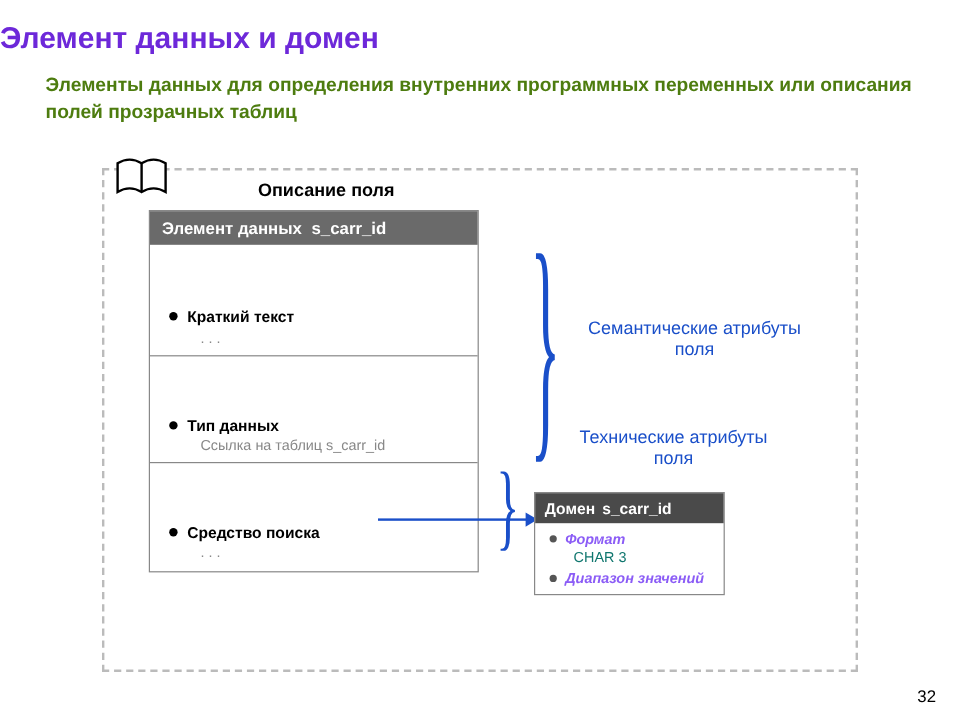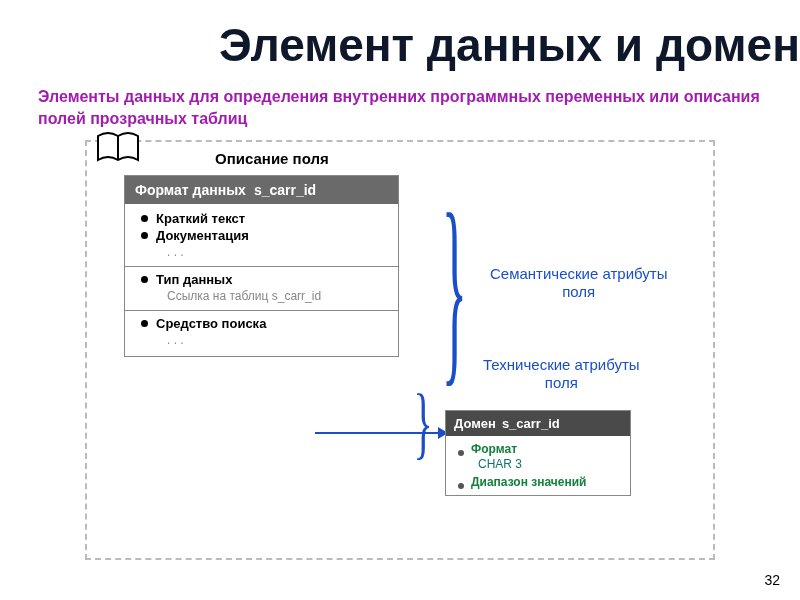--- a/index.html
+++ b/index.html
@@ -1,37 +1,37 @@
 <!DOCTYPE html>
 <html><head>
 <meta charset="utf-8">
 <style>
   * { box-sizing: border-box; margin: 0; padding: 0; }
   body { width: 800px; height: 600px; background: #fff; font-family: Arial, sans-serif; position: relative; overflow: hidden; }
-  .slide-title { font-size: 46px; font-weight: bold; text-align: right; padding-top: 18px; color: #0f172a; }
-  .subtitle { font-size: 16px; font-weight: bold; color: #a21caf; padding: 14px 38px 0 38px; line-height: 1.35; }
+  .slide-title { font-size: 25px; font-weight: bold; text-align: left; padding-top: 18px; color: #6d28d9; }
+  .subtitle { font-size: 16px; font-weight: bold; color: #4d7c0f; padding: 14px 38px 0 38px; line-height: 1.35; }
   .diagram-frame { position: absolute; left: 85px; top: 140px; width: 630px; height: 420px; border: 2px dashed #bbb; }
   .book-icon { position: absolute; left: 96px; top: 130px; z-index: 5; }
   .field-desc-label { position: absolute; left: 180px; top: 150px; font-size: 15px; font-weight: bold; margin-left: 35px; }
   
   .de-card { position: absolute; left: 124px; top: 175px; width: 275px; border: 1px solid #888; background: #fff; }
   .de-header { background: #6a6a6a; color: #fff; font-weight: bold; font-size: 14px; padding: 6px 10px; display: flex; gap: 8px; }
   .de-body { padding: 6px 0 6px 0; }
   .de-item { padding: 1px 10px 1px 16px; }
-  .bullet-line { display: flex; align-items: center; gap: 8px; font-size: 13px; font-weight: bold; }
+  .bullet-line { display: flex; align-items: center; gap: 8px; font-size: 13px; font-weight: bold; margin-top: 45px; }
   .bullet-dot { width: 7px; height: 7px; background: #000; border-radius: 50%; flex-shrink: 0; }
   .sub-line { font-size: 12px; color: #000; padding-left: 26px; margin-top: 2px; margin-bottom: 2px; }
   .sub-line-grey { font-size: 12px; color: #888; padding-left: 26px; margin-top: 2px; margin-bottom: 2px; }
   .divider { border-top: 1px solid #888; margin: 4px 0; }
   
-  .dm-card { position: absolute; left: 445px; top: 410px; width: 186px; border: 1px solid #888; background: #fff; z-index: 3; }
+  .dm-card { position: absolute; left: 445px; top: 410px; width: 159px; border: 1px solid #888; background: #fff; z-index: 3; }
   .dm-header { background: #4a4a4a; color: #fff; font-weight: bold; font-size: 13px; padding: 5px 8px; display: flex; gap: 6px; }
   .dm-body { padding: 4px 0; }
   .dm-item { padding: 2px 8px 2px 12px; }
-  .dm-bullet-line { display: flex; align-items: flex-end; gap: 7px; font-size: 12px; font-weight: bold; color: #15803d; }
+  .dm-bullet-line { display: flex; align-items: center; gap: 7px; font-size: 12px; font-weight: bold; color: #8b5cf6; font-style: italic; }
   .dm-bullet-dot { width: 6px; height: 6px; background: #555; border-radius: 50%; flex-shrink: 0;}
   .dm-sub { font-size: 12px; color: #0f766e; padding-left: 20px; margin-top: 1px; }
   
   .brace { position: absolute; color: #1a4fc9; font-family: "Times New Roman", serif; }
   .brace1 { left: 404px; top: 188px; font-size: 210px; transform: scaleX(0.25); line-height: 0.95;}
   .brace2 { left: 404px; top: 390px; font-size: 80px; transform: scaleX(0.5); line-height: 0.8;}
   
   .callout { position: absolute; font-size: 15px; font-weight: normal; color: #1a4fc9; text-align: center; line-height: 1.2; }
   .callout1 { left: 490px; top: 265px; }
   .callout2 { left: 483px; top: 356px; }
@@ -53,35 +53,31 @@
   <svg width="44" height="34" viewBox="0 0 44 34">
     <path d="M2 6 Q12 0 22 6 Q32 0 42 6 L42 30 Q32 24 22 30 Q12 24 2 30 Z" fill="#fff" stroke="#000" stroke-width="2"></path>
     <line x1="22" y1="6" x2="22" y2="30" stroke="#000" stroke-width="2"></line>
   </svg>
 </div>
 
 <div class="field-desc-label">Описание поля</div>
 
 <div class="de-card">
   <div class="de-header">
-    <span>Формат данных</span>
+    <span>Элемент данных</span>
     <span>s_carr_id</span>
   </div>
   <div class="de-body">
     <div class="de-item">
       <div class="bullet-line">
           <span class="bullet-dot"></span>
           <span>Краткий текст</span>
         </div>
     </div>
     <div class="de-item">
-      <div class="bullet-line">
-          <span class="bullet-dot"></span>
-          <span>Документация</span>
-        </div>
       <div class="sub-line-grey">. . .</div>
     </div>
     <div class="divider"></div>
     <div class="de-item">
       <div class="bullet-line">
           <span class="bullet-dot"></span>
           <span>Тип данных</span>
         </div>
       <div class="sub-line-grey">Ссылка на таблиц  s_carr_id</div>
     </div>

